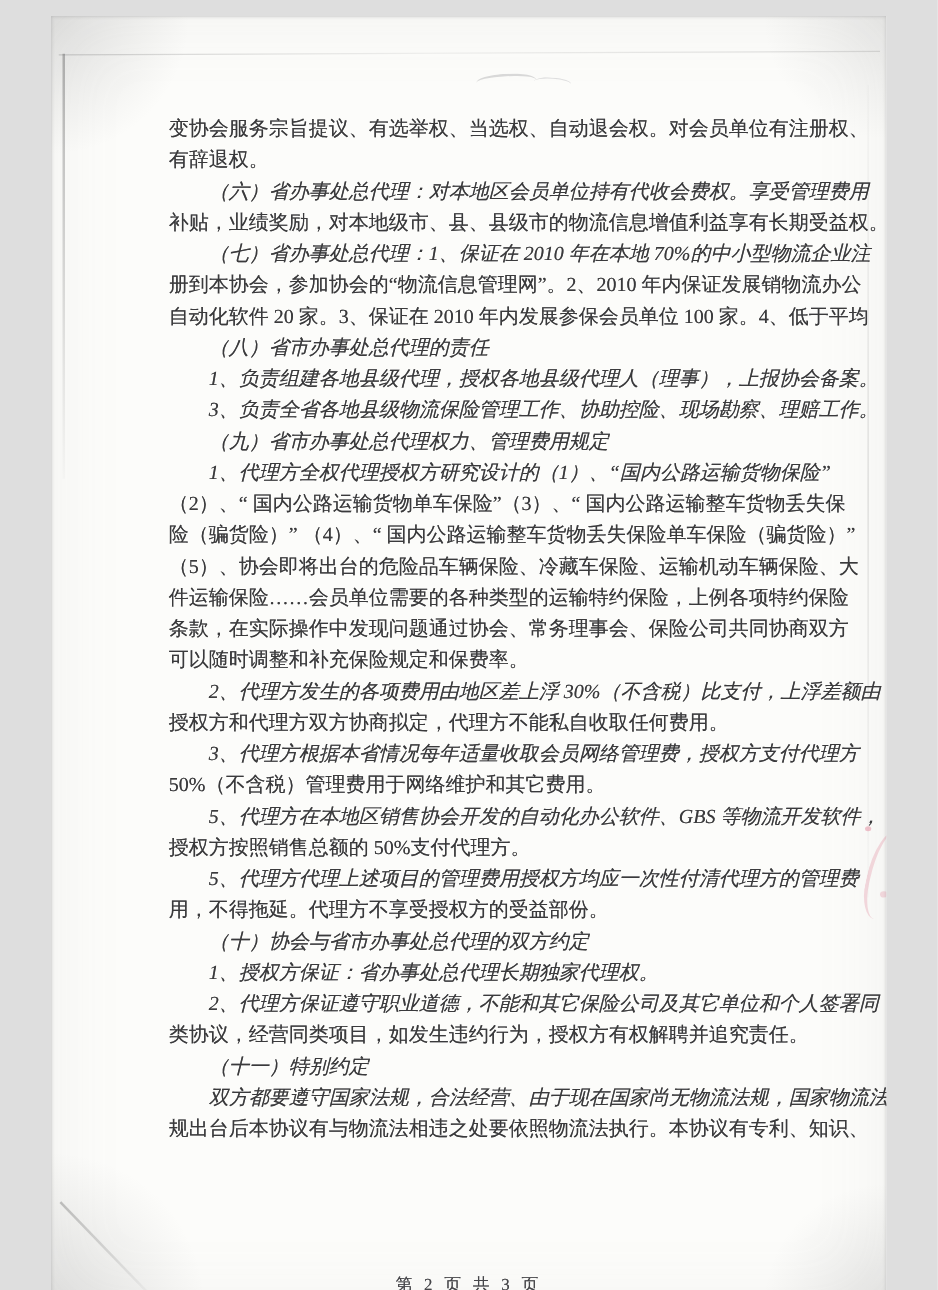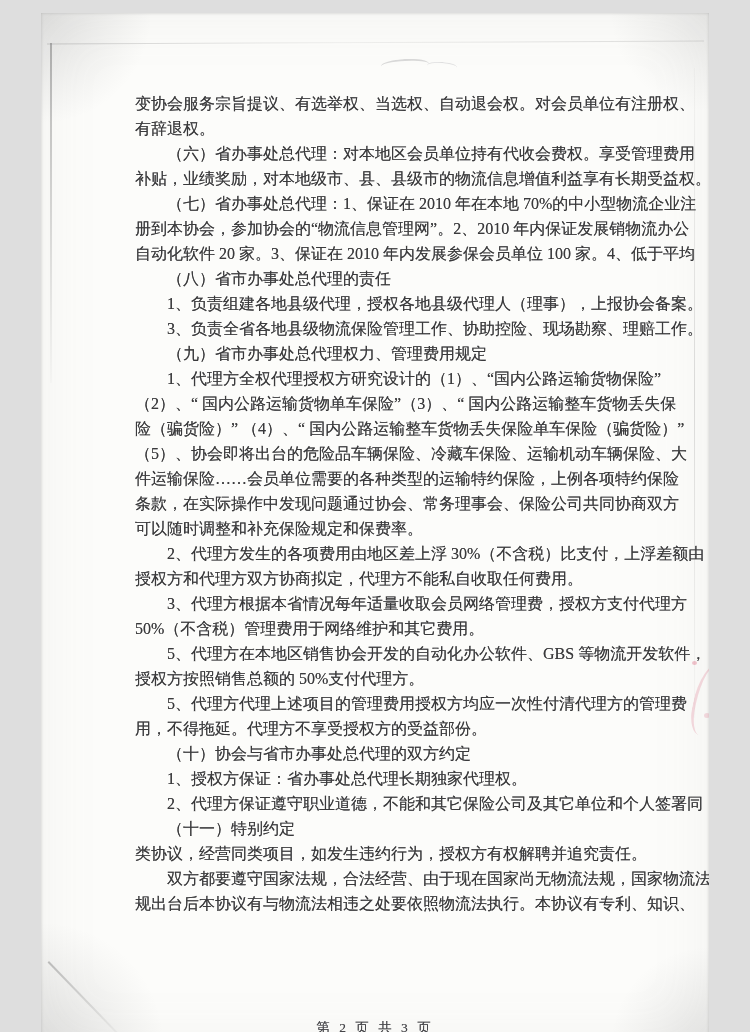--- a/index.html
+++ b/index.html
@@ -68,21 +68,21 @@
   
   .doc-body {
     position: absolute;
     left: 94px; top: 78px; width: 574px;
     color: #3a3a3c;
     font-size: 16px;
     line-height: 25px;
     text-shadow: 0 0 0.5px rgba(70,70,72,0.75);
   }
   .line { white-space: nowrap; }
-  .line.indent { text-indent: 2em; }
+  .line.indent { text-indent: 2em; font-style: italic; }
   .footer {
     position: absolute;
     left: 0; right: 0; top: 1006px;
     text-align: center;
     color: #46464a;
     font-size: 13.5px;
     letter-spacing: 3px;
     text-shadow: 0 0 0.5px rgba(70,70,72,0.7);
   }
 </style>
@@ -123,20 +123,20 @@
       <div class="line">授权方和代理方双方协商拟定，代理方不能私自收取任何费用。</div>
       <div class="line indent">3、代理方根据本省情况每年适量收取会员网络管理费，授权方支付代理方</div>
       <div class="line">50%（不含税）管理费用于网络维护和其它费用。</div>
       <div class="line indent">5、代理方在本地区销售协会开发的自动化办公软件、GBS 等物流开发软件，</div>
       <div class="line">授权方按照销售总额的 50%支付代理方。</div>
       <div class="line indent">5、代理方代理上述项目的管理费用授权方均应一次性付清代理方的管理费</div>
       <div class="line">用，不得拖延。代理方不享受授权方的受益部份。</div>
       <div class="line indent">（十）协会与省市办事处总代理的双方约定</div>
       <div class="line indent">1、授权方保证：省办事处总代理长期独家代理权。</div>
       <div class="line indent">2、代理方保证遵守职业道德，不能和其它保险公司及其它单位和个人签署同</div>
+      <div class="line">类协议，经营同类项目，如发生违约行为，授权方有权解聘并追究责任。</div>
       <div class="line indent">（十一）特别约定</div>
-      <div class="line">类协议，经营同类项目，如发生违约行为，授权方有权解聘并追究责任。</div>
       <div class="line indent">双方都要遵守国家法规，合法经营、由于现在国家尚无物流法规，国家物流法</div>
       <div class="line">规出台后本协议有与物流法相违之处要依照物流法执行。本协议有专利、知识、</div>
     </div>
 
   <div class="footer">第 2 页 共 3 页</div>
 </div>
 
 </body></html>

